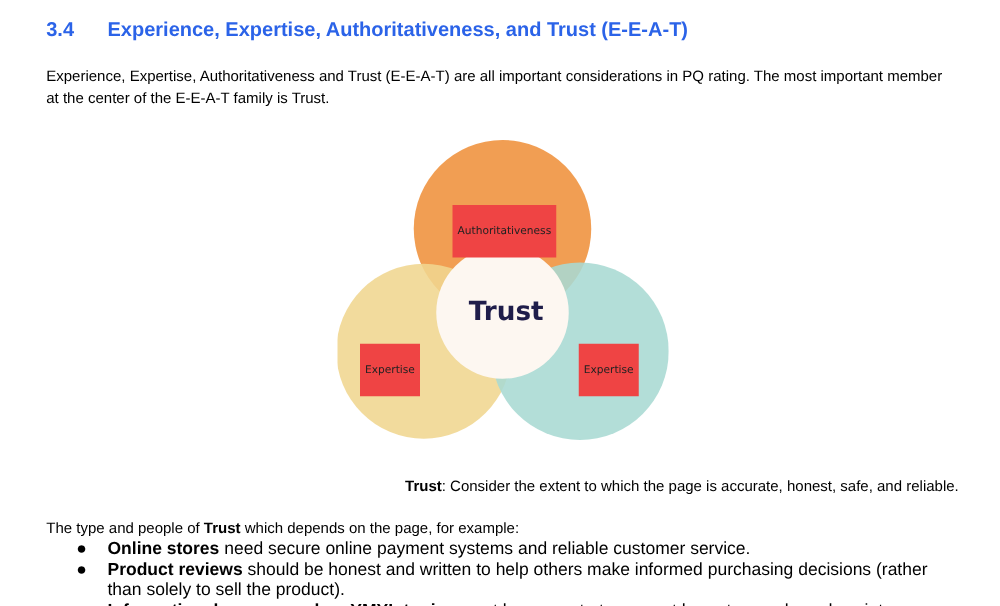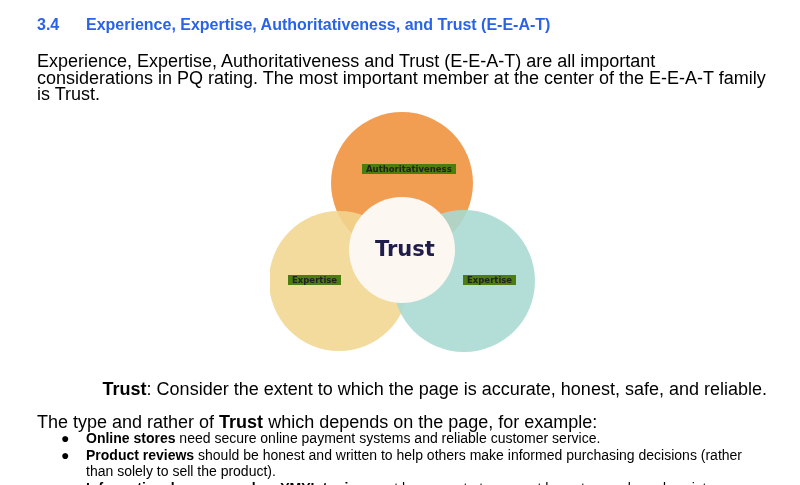--- a/index.html
+++ b/index.html
@@ -9,42 +9,41 @@
     position: relative;
   }
   .heading {
     position: absolute; left: 37px; top: 16px;
     font-size: 16px; font-weight: bold; color: #2b63e8;
     white-space: nowrap;
   }
   .heading .num { display: inline-block; width: 49px; }
   .para {
     position: absolute; left: 37px; width: 730px;
-    font-size: 18px; line-height: 16.5px;
+    font-size: 12px; line-height: 16.5px;
   }
   .p1 { top: 53px; }
   .p2 { top: 381px; text-align: right; }
   .p3 { top: 414px; }
   .list {
     position: absolute; left: 37px; top: 430px; width: 730px;
     margin: 0; padding: 0; list-style: none;
     font-size: 14px; line-height: 16.5px;
   }
   .list li { position: relative; padding-left: 49px; }
   .list li .bullet { position: absolute; left: 24px; top: 0; }
   b { font-weight: bold; }
   .venn {
     position: absolute; left: 270px; top: 112px; width: 265px; height: 245px;
   }
   .venn svg { display: block; }
   .label {
-    position: absolute; background: #4d7c0f;
-    font-size: 8.5px; color: #222; padding: 0 4px; white-space: nowrap;
+    position: absolute; background: #ef4444;
+    font-size: 8.5px; color: #222; padding: 16px 4px; white-space: nowrap;
     font-family: "DejaVu Sans", sans-serif;
-    font-weight: bold;
   }
   .trust-label {
     position: absolute; font-family: "DejaVu Sans", sans-serif;
     font-weight: bold; font-size: 21px; color: #1f1d4a;
   }
 </style>
 </head>
 <body>
 
 <div class="heading">
@@ -64,21 +63,21 @@
   <div class="label" style="left:18px; top:163px;text-align:center;">Expertise</div>
   <div class="label" style="left:193px; top:163px;">Expertise</div>
   <div class="trust-label" style="left:105px; top:125px;">Trust</div>
 </div>
 
 <div class="para p2">
   <b>Trust</b><span>: Consider the extent to which the page is accurate, honest, safe, and reliable.</span>
 </div>
 
 <div class="para p3">
-  <span>The type and rather of </span><b>Trust</b><span> which depends on the page, for example:</span>
+  <span>The type and people of </span><b>Trust</b><span> which depends on the page, for example:</span>
 </div>
 
 <ul class="list">
   <li>
     <span class="bullet">●</span>
     <b>Online stores</b><span> need secure online payment systems and reliable customer service.</span>
   </li>
   <li>
     <span class="bullet">●</span>
     <b>Product reviews</b><span> should be honest and written to help others make informed purchasing decisions (rather than solely to sell the product).</span>

